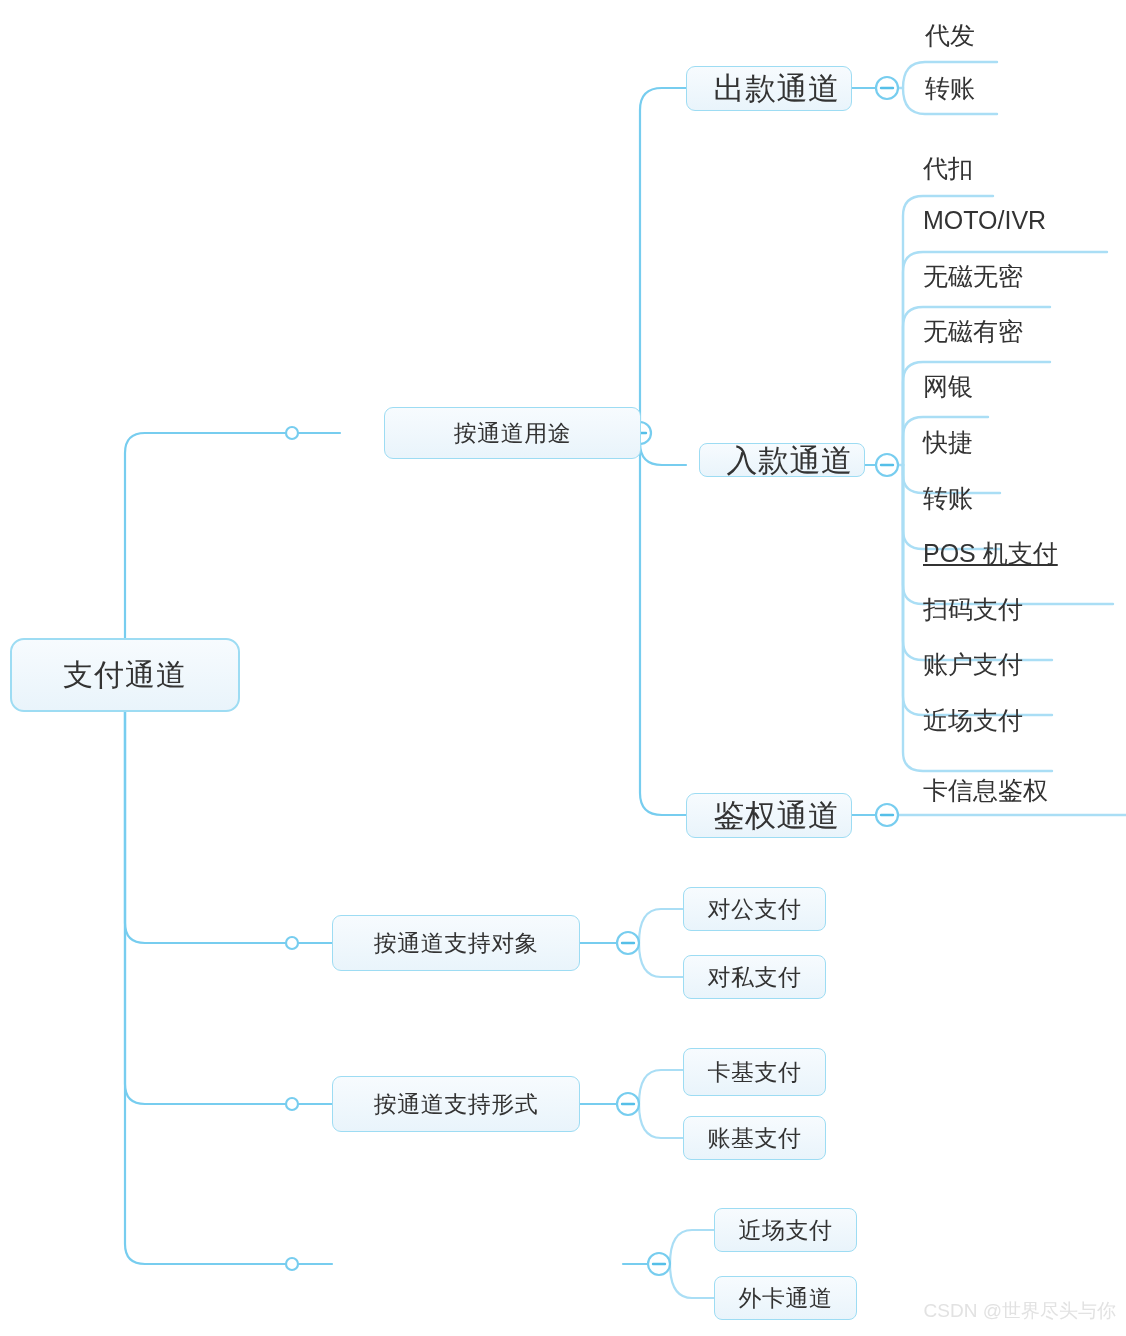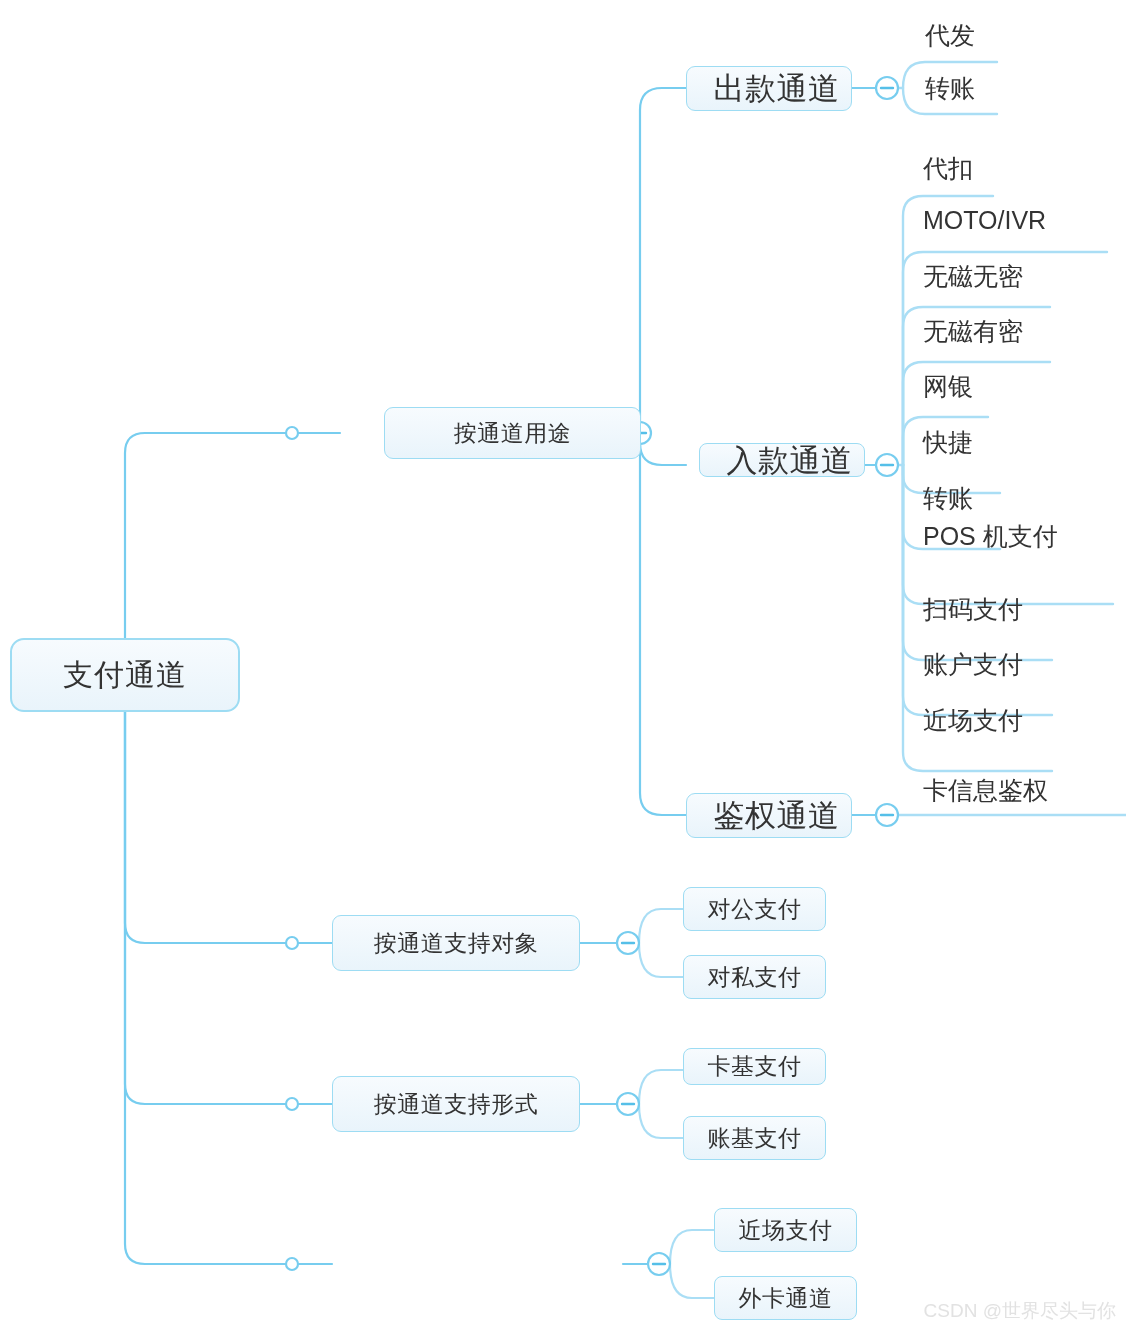--- a/index.html
+++ b/index.html
@@ -197,21 +197,21 @@
   </div>
 
 
   <div class="node lvl3" style="left:683px; top:887px; width:143px; height:44px;">
     <span>对公支付</span>
   </div>
   <div class="node lvl3" style="left:683px; top:955px; width:143px; height:44px;">
     <span>对私支付</span>
   </div>
 
-  <div class="node lvl3" style="left:683px; top:1048px; width:143px; height:37px;justify-content:center;">
+  <div class="node lvl3" style="left:683px; top:1048px; width:143px; height:48px;justify-content:center;">
     <span>卡基支付</span>
   </div>
   <div class="node lvl3" style="left:683px; top:1116px; width:143px; height:44px;">
     <span>账基支付</span>
   </div>
 
   <div class="node lvl3" style="left:714px; top:1208px; width:143px; height:44px;">
     <span>近场支付</span>
   </div>
   <div class="node lvl3" style="left:714px; top:1276px; width:143px; height:44px;">
@@ -239,21 +239,21 @@
   </div>
   <div class="leaf" style="left:923px; top:374px;">
     <span>网银</span>
   </div>
   <div class="leaf" style="left:923px; top:430px;">
     <span>快捷</span>
   </div>
   <div class="leaf" style="left:923px; top:486px;">
     <span>转账</span>
   </div>
-  <div class="leaf" style="left:923px; top:524px;">
+  <div class="leaf" style="left:923px; top:541px;text-decoration:underline;">
     <span>POS 机支付</span>
   </div>
   <div class="leaf" style="left:923px; top:597px;">
     <span>扫码支付</span>
   </div>
   <div class="leaf" style="left:923px; top:652px;">
     <span>账户支付</span>
   </div>
   <div class="leaf" style="left:923px; top:708px;">
     <span>近场支付</span>

